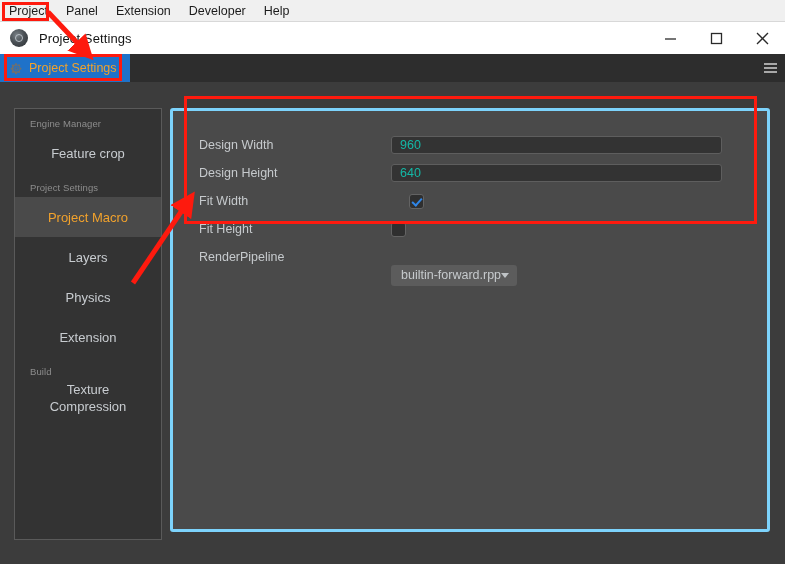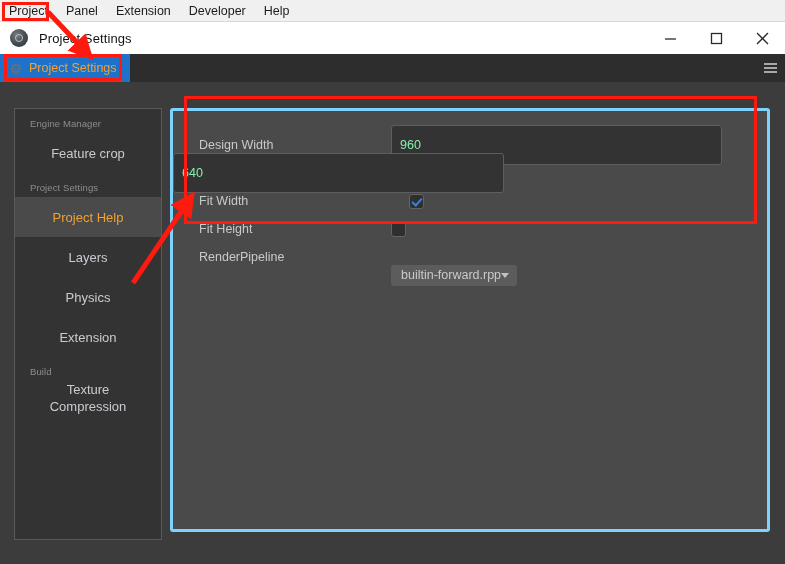--- a/index.html
+++ b/index.html
@@ -200,26 +200,26 @@
   .field-label {
     width: 218px;
     padding-left: 26px;
     font-size: 12.5px;
     color: #c6cacd;
     box-sizing: border-box;
     white-space: nowrap;
   }
   .text-input {
     width: 331px;
-    height: 40px;
+    height: 18px;
     background: #333333;
     border: 1px solid #5e5e5e;
     border-radius: 3px;
     box-sizing: border-box;
-    color: #86efac;
+    color: #14b8a6;
     font-size: 12.5px;
     font-family: "Liberation Sans", sans-serif;
     padding: 0 8px;
     line-height: 20px;
     outline: none;
   }
   .checkbox {
     width: 15px; height: 15px;
     background: #2f2f2f;
     border: 1px solid #636363;
@@ -330,40 +330,41 @@
     </div>
   </div>
 
   <div id="content">
 
     <div id="sidebar">
       <div class="side-group">Engine Manager</div>
       <div class="side-item">Feature crop</div>
 
       <div class="side-group">Project Settings</div>
-      <div class="side-item selected">Project Help</div>
+      <div class="side-item selected">Project Macro</div>
       <div class="side-item">Layers</div>
       <div class="side-item">Physics</div>
       <div class="side-item">Extension</div>
 
       <div class="side-group">Build</div>
       <div class="side-item two-line">
         <span>Texture</span>
         <span>Compression</span>
       </div>
     </div>
 
     <div id="panel">
 
       <div class="field-row" style="top:20px;">
         <div class="field-label">Design Width</div>
         <input class="text-input" type="text" value="960" style="">
       </div>
 
       <div class="field-row" style="top:48px;">
+        <div class="field-label">Design Height</div>
         <input class="text-input" type="text" value="640" style="">
       </div>
 
       <div class="field-row" style="top:76px;gap:18px;">
         <div class="field-label">Fit Width</div>
         <div class="checkbox checked"></div>
       </div>
 
       <div class="field-row" style="top:104px;">
         <div class="field-label">Fit Height</div>

